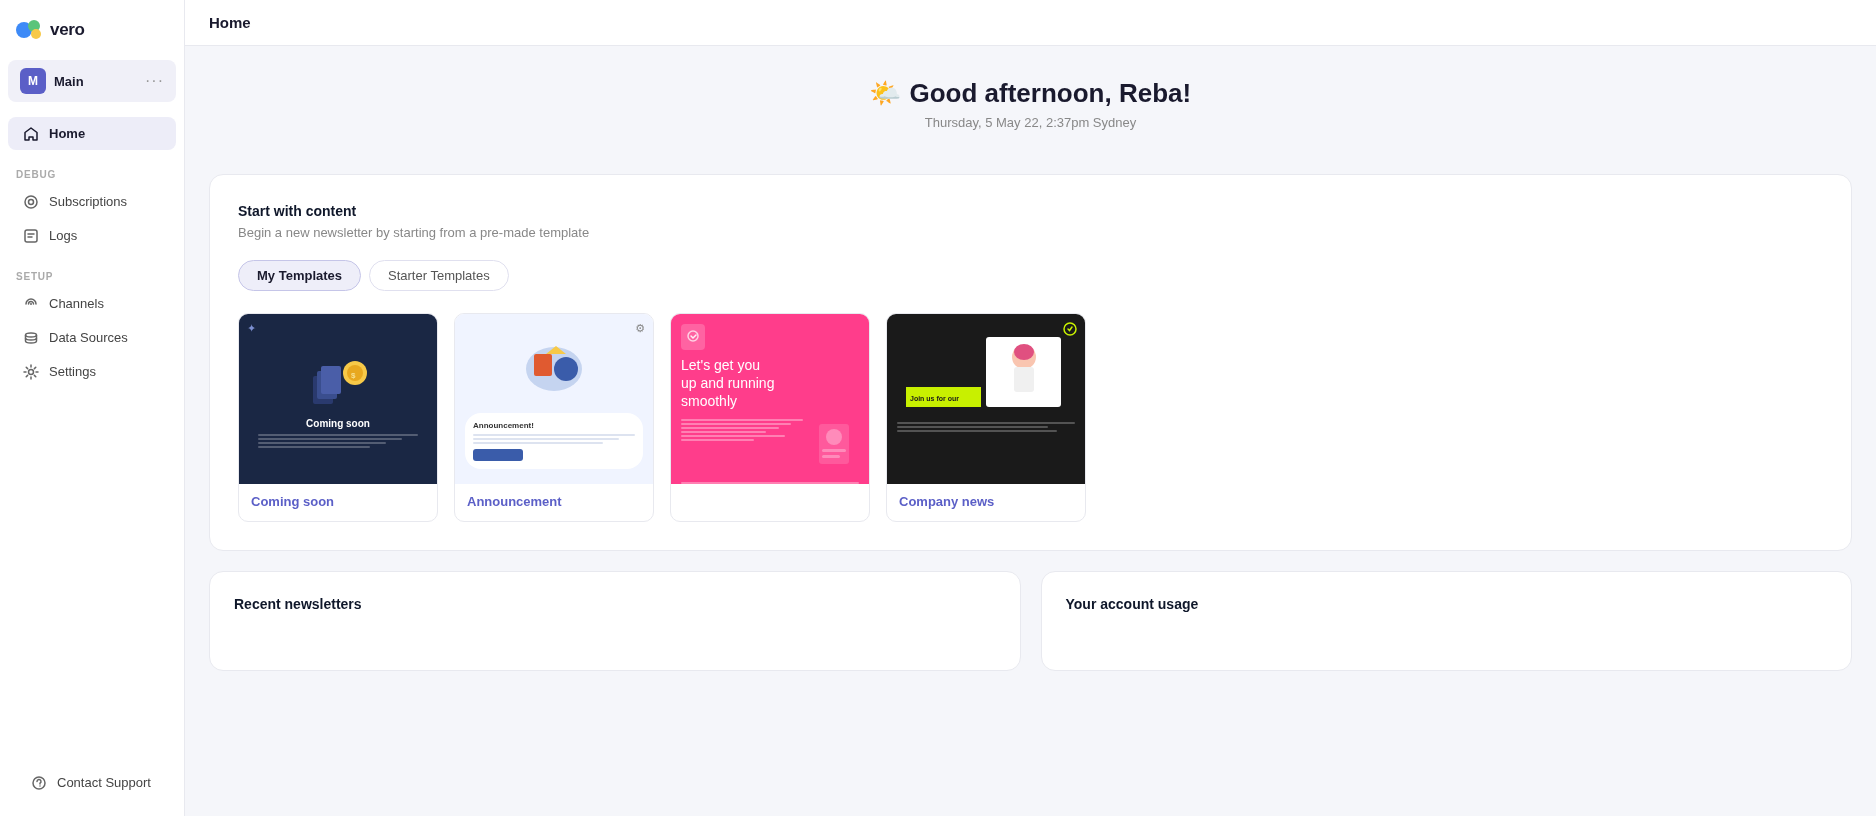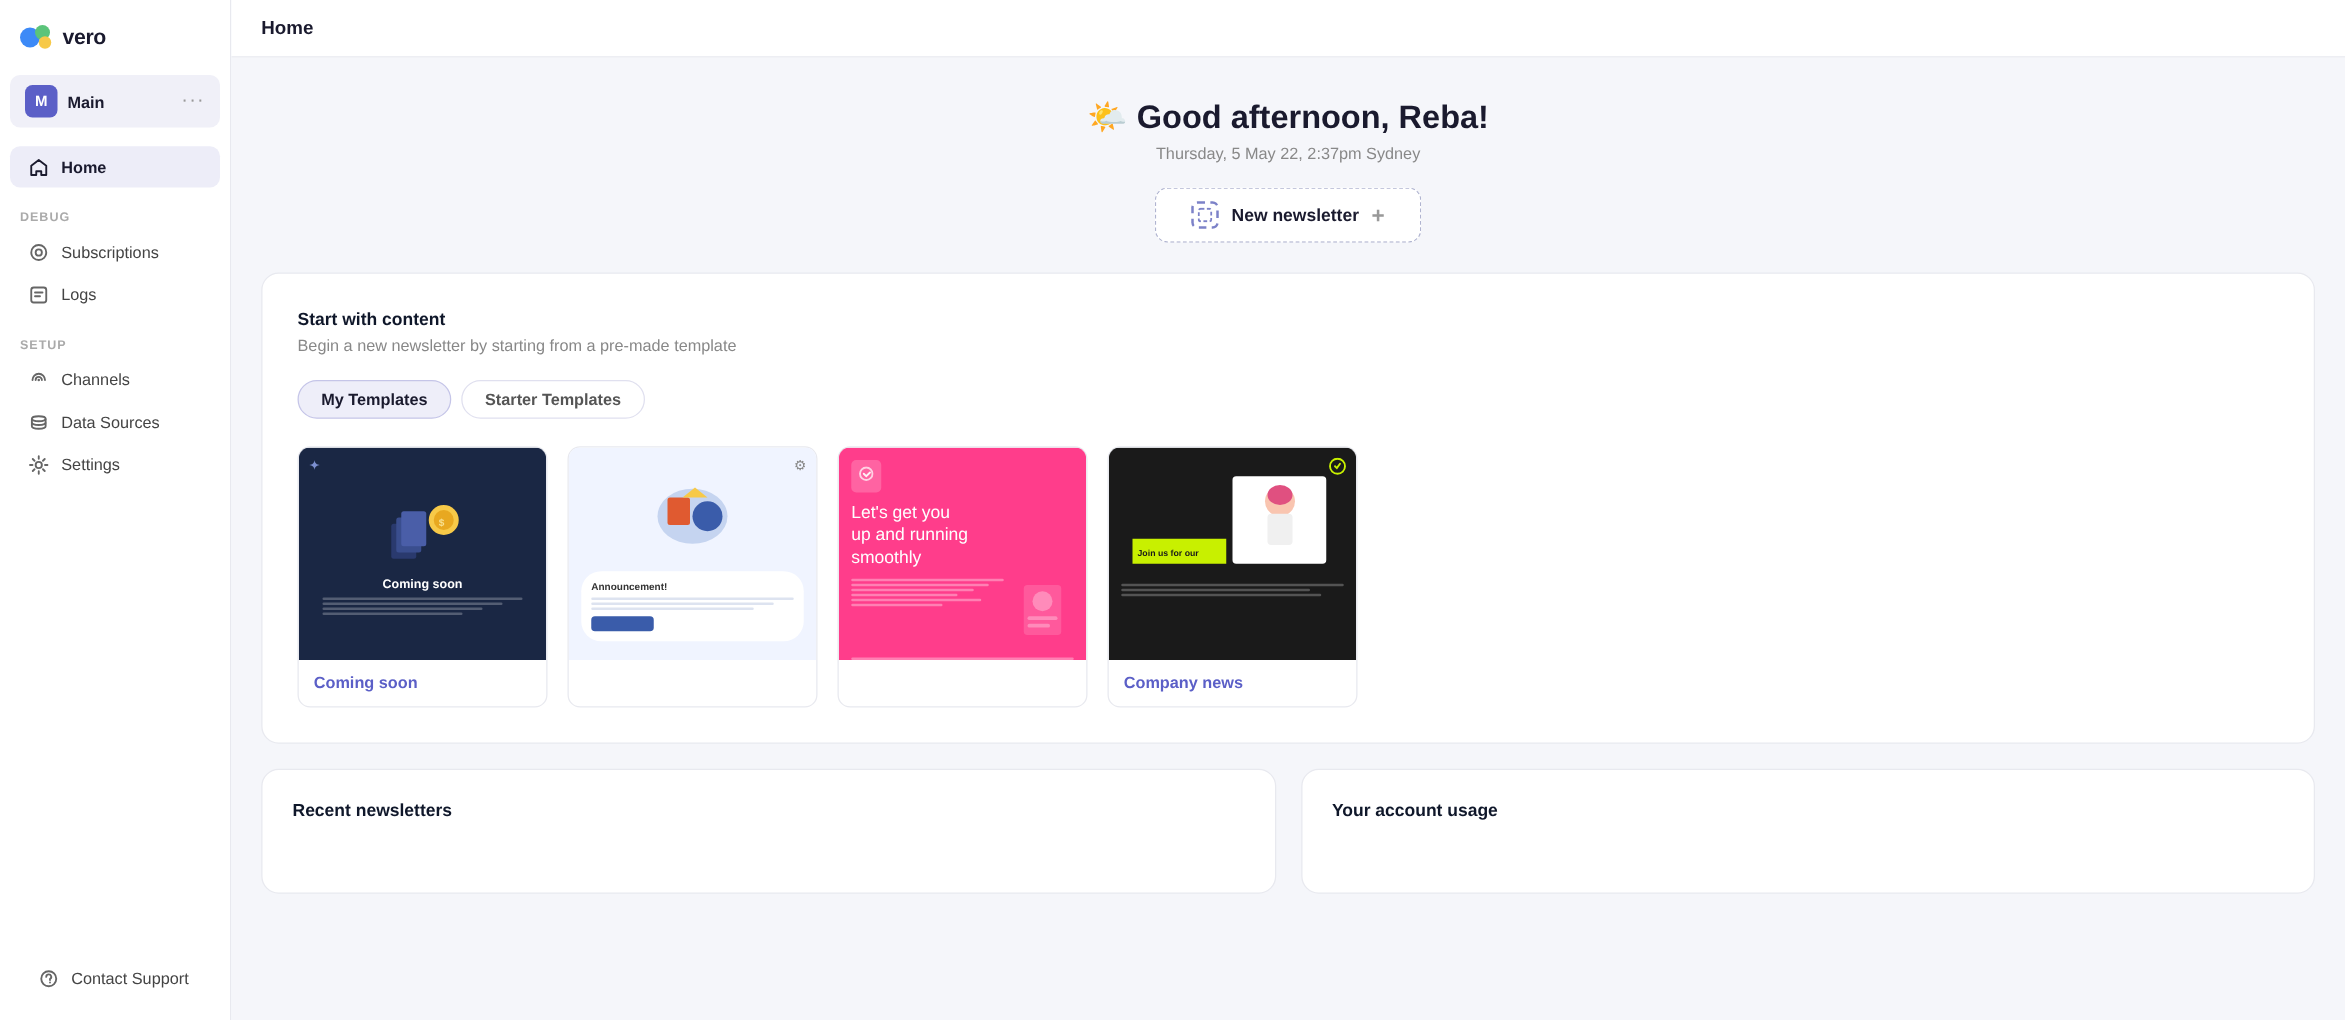--- a/index.html
+++ b/index.html
@@ -197,21 +197,21 @@
       display: flex;
       gap: 8px;
       margin-bottom: 22px;
     }
     .tab-btn {
       padding: 7px 18px;
       border-radius: 20px;
       border: 1.5px solid #e0e0ef;
       background: #fff;
       font-size: 13px;
-      font-weight: 700;
+      font-weight: 400;
       color: #555;
       cursor: pointer;
     }
     .tab-btn.active {
       background: #eeeef9;
       border-color: #c5c5e8;
       color: #1a1a2e;
       font-weight: 600;
     }
 
@@ -474,29 +474,20 @@
   </div>
 
   <div class="content-area">
 
     <div class="hero">
       <div class="hero-greeting">
         <span>🌤️</span>
         <span>Good afternoon, Reba!</span>
       </div>
       <div class="hero-date">Thursday, 5 May 22, 2:37pm Sydney</div>
-      <button class="new-newsletter-btn">
-        <div class="btn-newsletter-icon">
-          <svg width="12" height="12" viewBox="0 0 12 12" fill="none">
-              <rect x="1" y="1" width="10" height="10" rx="1.5" stroke="#7c82c8" stroke-width="1.5" stroke-dasharray="3 2"></rect>
-            </svg>
-        </div>
-        <span>New newsletter</span>
-        <span style="font-size:18px;color:#999;">+</span>
-      </button>
     </div>
 
     <div class="section-card">
       <div class="section-title">Start with content</div>
       <div class="section-subtitle">Begin a new newsletter by starting from a pre-made template</div>
 
       <div class="tab-row">
         <button class="tab-btn active">My Templates</button>
         <button class="tab-btn">Starter Templates</button>
       </div>
@@ -547,20 +538,21 @@
                 <div class="tmpl-ann-title">Announcement!</div>
                 <div class="tmpl-ann-lines">
                   <div class="line" style="width:100%"></div>
                   <div class="line" style="width:90%"></div>
                   <div class="line" style="width:80%"></div>
                 </div>
                 <div style="margin-top:5px;background:#3a5caa;border-radius:3px;height:12px;width:50px;"></div>
               </div>
             </div>
           </div>
+          <div class="template-label">Announcement</div>
         </div>
 
         <div class="template-card">
           <div class="template-thumb">
             <div class="tmpl-onboarding">
               <div class="tmpl-on-top">
                 <svg width="12" height="12" viewBox="0 0 12 12" fill="none">
                     <circle cx="6" cy="6" r="5" stroke="rgba(255,255,255,0.7)" stroke-width="1.5"></circle>
                     <path d="M4 6l2 2 3-3" stroke="rgba(255,255,255,0.9)" stroke-width="1.5" stroke-linecap="round"></path>
                   </svg>

